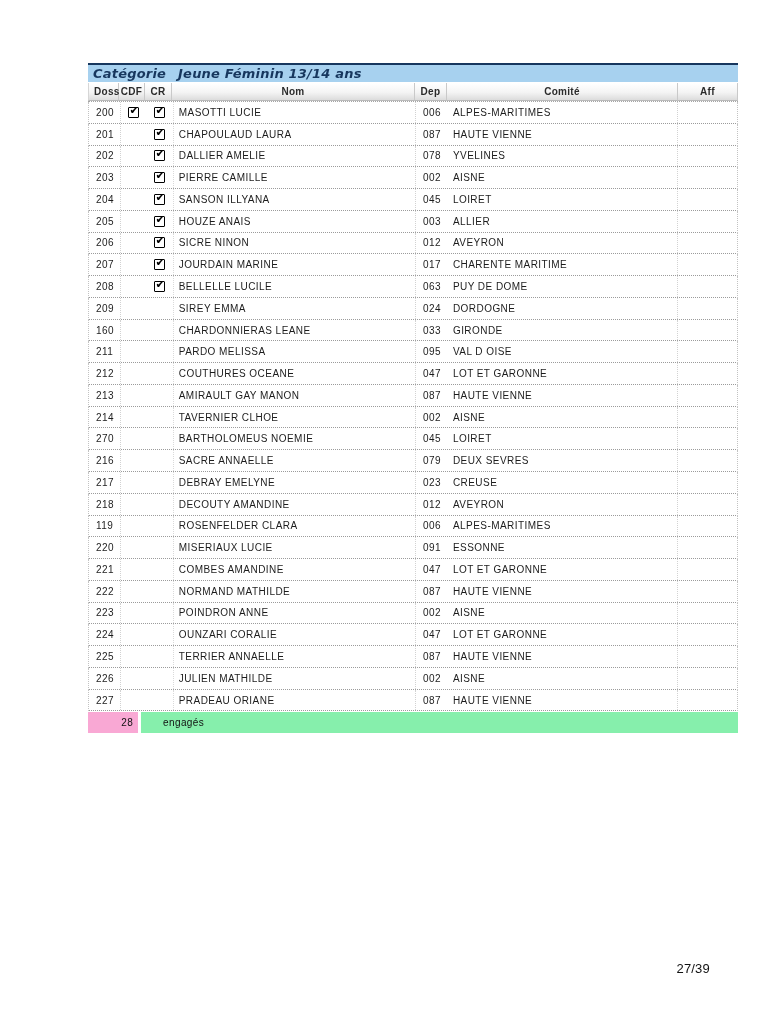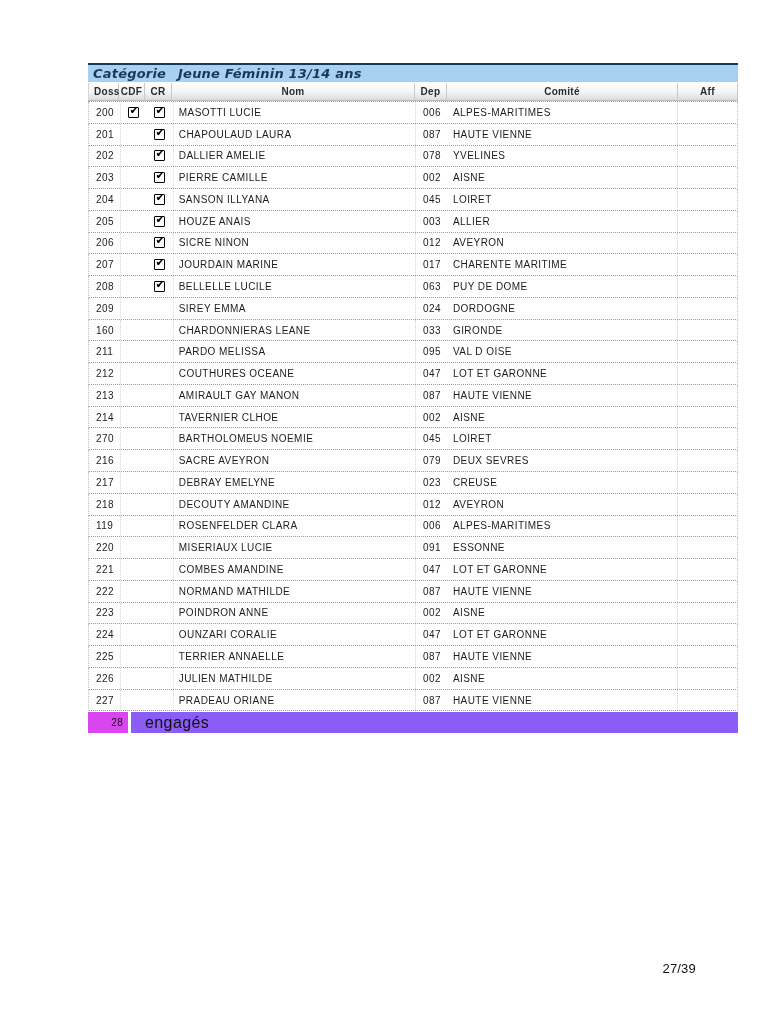--- a/index.html
+++ b/index.html
@@ -71,33 +71,33 @@
     align-items:center;justify-content:center;
   }
   .checkbox.checked::after{
     content:"\2714";font-size:11px;line-height:1;color:#000;
     transform:translate(1px,-2px);
   }
 
   
   .totalbar{display:flex;height:21px;margin-top:1px;}
   .total-count{
-    width:40px;background:#d946ef;box-sizing:border-box;
+    width:50px;background:#f9a8d4;box-sizing:border-box;
     display:flex;align-items:center;justify-content:flex-end;padding-right:5px;
     font-size:10px;color:#111;letter-spacing:0.3px;
   }
   .total-gap{width:3px;background:#ffffff;}
   .total-label{
-    flex:1;background:#8b5cf6;display:flex;align-items:center;
-    padding-left:14px;font-size:16px;color:#111;letter-spacing:0.4px;
+    flex:1;background:#86efac;display:flex;align-items:center;
+    padding-left:22px;font-size:10px;color:#111;letter-spacing:0.4px;
   }
 
   
   .pagenum{
-    position:absolute;top:961px;right:72px;
+    position:absolute;top:961px;right:58px;
     font-size:13px;color:#111;letter-spacing:0.2px;
   }
 </style>
 </head>
 <body>
 
 <div class="sheet">
 
   <div class="titlebar">
     <span class="cat-label">Catégorie</span>
@@ -276,21 +276,21 @@
     <div class="cell c-cr"></div>
     <div class="cell c-nom">BARTHOLOMEUS NOEMIE</div>
     <div class="cell c-dep">045</div>
     <div class="cell c-comite">LOIRET</div>
     <div class="cell c-aff"></div>
   </div>
       <div class="row">
     <div class="cell c-doss">216</div>
     <div class="cell c-cdf"></div>
     <div class="cell c-cr"></div>
-    <div class="cell c-nom">SACRE AVEYRON</div>
+    <div class="cell c-nom">SACRE ANNAELLE</div>
     <div class="cell c-dep">079</div>
     <div class="cell c-comite">DEUX SEVRES</div>
     <div class="cell c-aff"></div>
   </div>
       <div class="row">
     <div class="cell c-doss">217</div>
     <div class="cell c-cdf"></div>
     <div class="cell c-cr"></div>
     <div class="cell c-nom">DEBRAY EMELYNE</div>
     <div class="cell c-dep">023</div>

